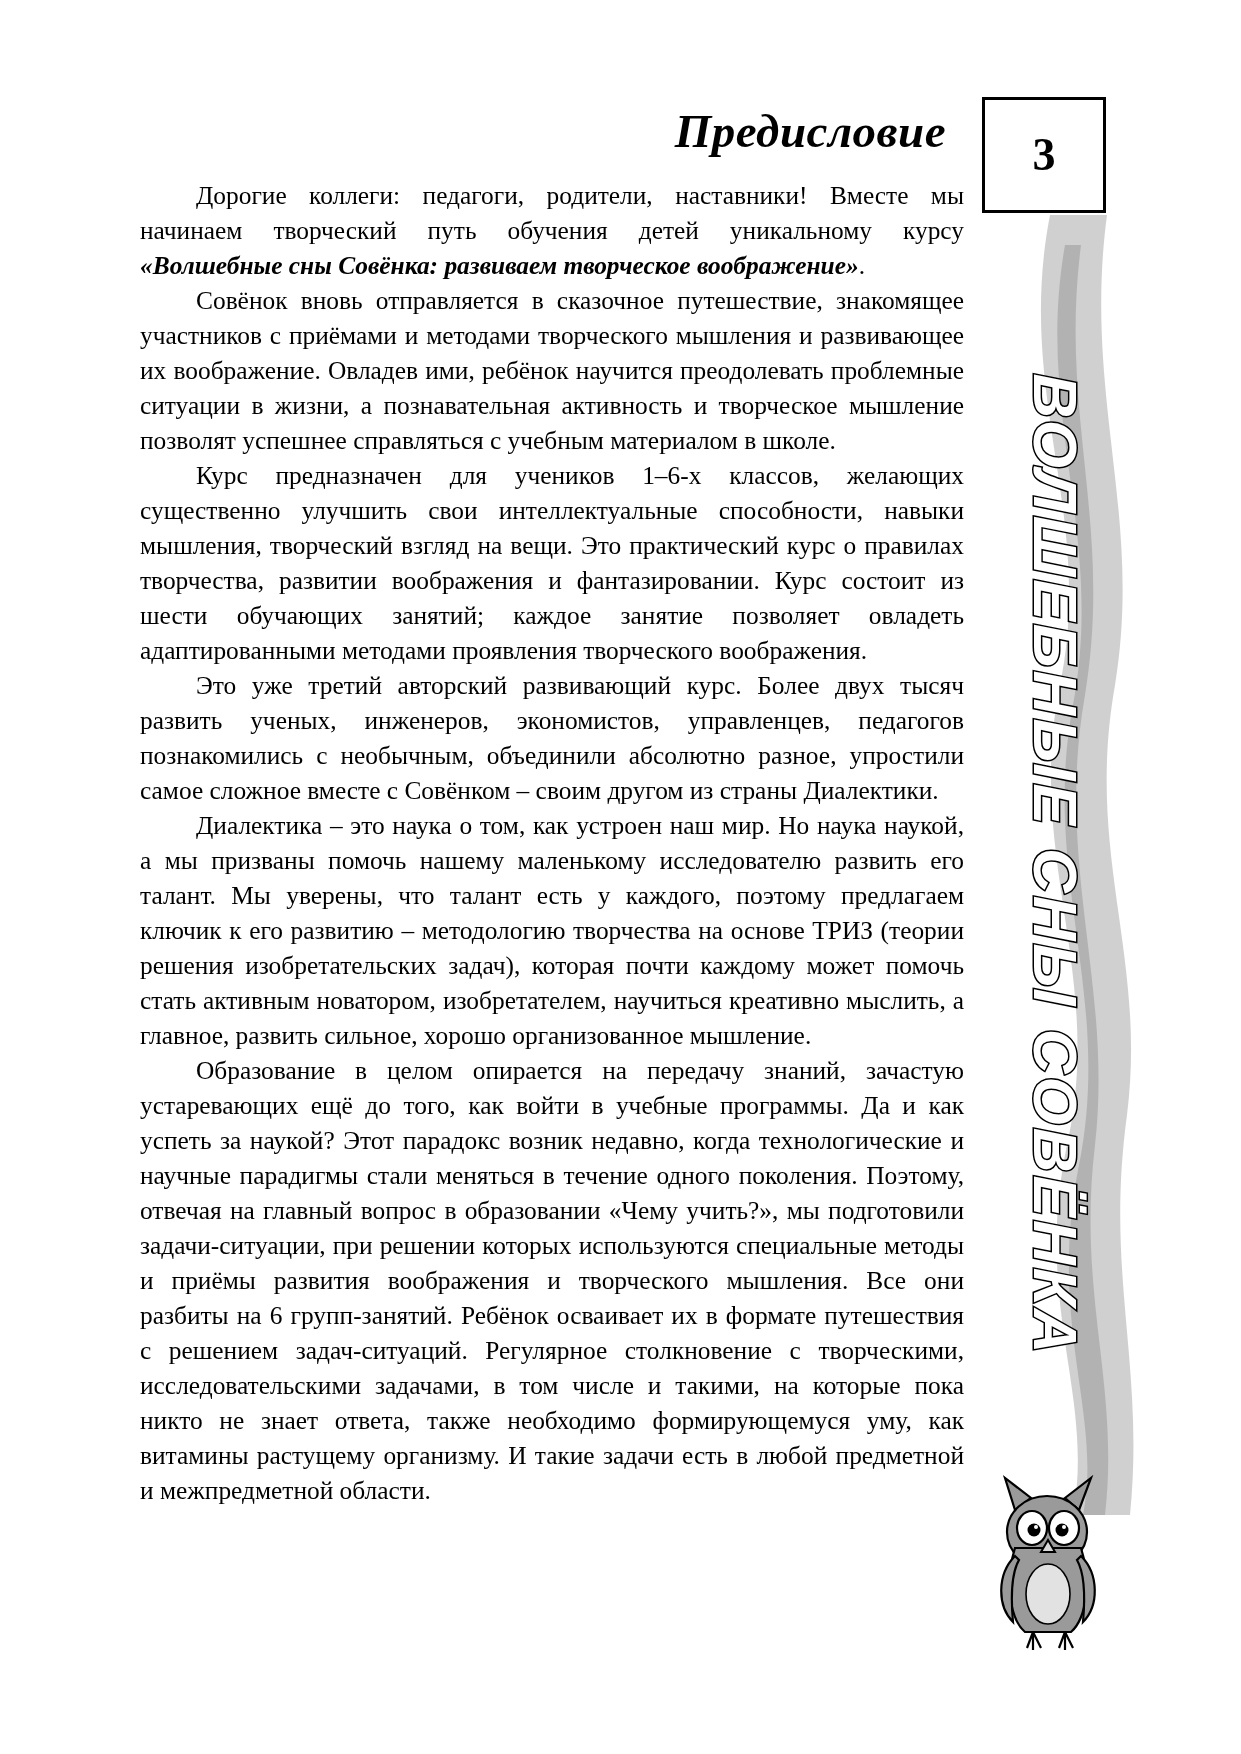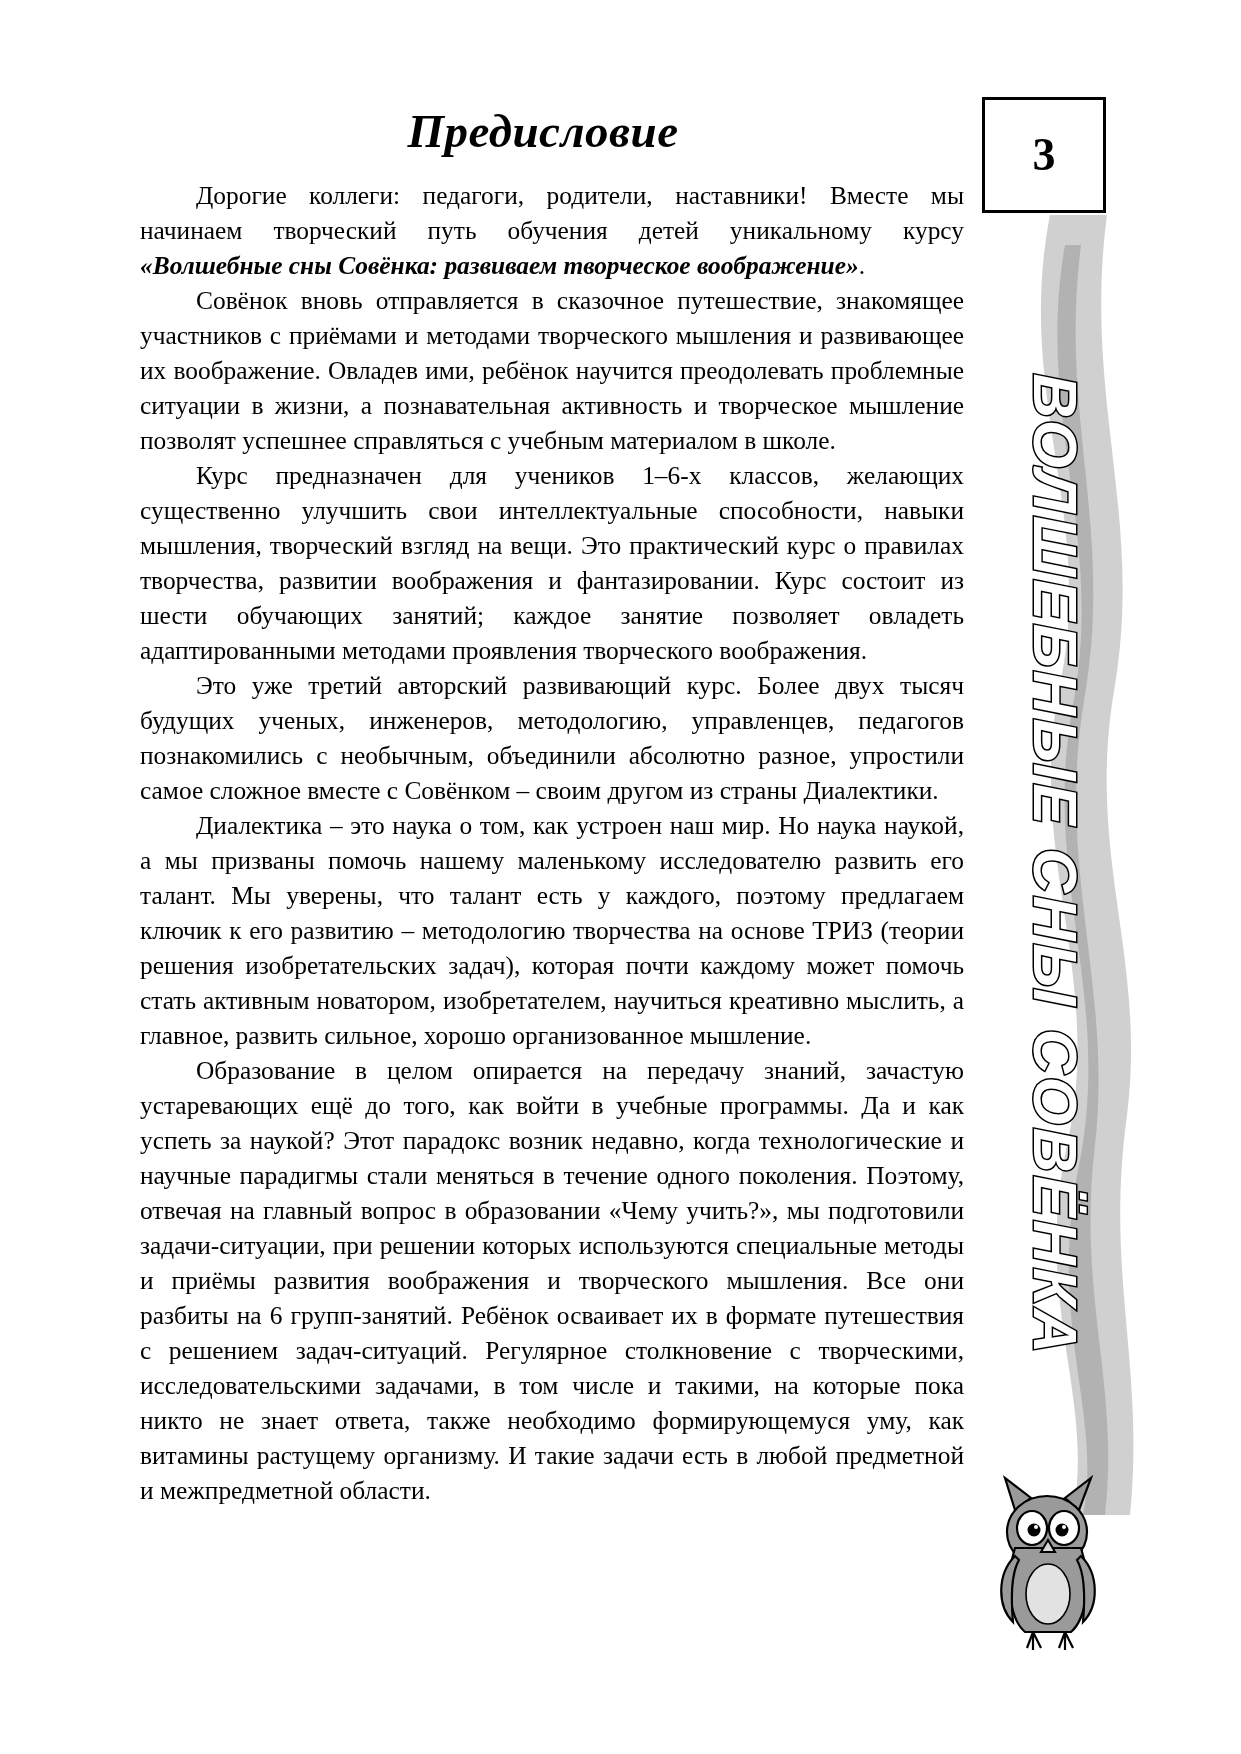--- a/index.html
+++ b/index.html
@@ -35,23 +35,23 @@
     font-family: "Liberation Serif", serif;
     font-weight: bold;
     font-size: 46px;
     line-height: 1;
   }
 
   
   .doc-title {
     position: absolute;
     top: 104px;
-    left: 128px;
+    left: 116px;
     width: 830px;
-    text-align: center;
+    text-align: right;
     font-family: "Liberation Serif", serif;
     font-style: italic;
     font-weight: bold;
     font-size: 47px;
     letter-spacing: 0.5px;
   }
 
   
   .body-text {
     position: absolute;
@@ -129,21 +129,21 @@
   <div class="page-number-box">
     <span class="num">3</span>
   </div>
 
   <div class="doc-title">Предисловие</div>
 
   <div class="body-text">
     <p><span>Дорогие коллеги: педагоги, родители, наставники! Вместе мы начинаем творческий путь обучения детей уникальному курсу </span><b>«Волшебные сны Совёнка: развиваем творческое воображение»</b><span>.</span></p>
     <p>Совёнок вновь отправляется в сказочное путешествие, знакомящее участников с приёмами и методами творческого мышления и развивающее их воображение. Овладев ими, ребёнок научится преодолевать проблемные ситуации в жизни, а познавательная активность и творческое мышление позволят успешнее справляться с учебным материалом в школе.</p>
     <p>Курс предназначен для учеников 1–6-х классов, желающих существенно улучшить свои интеллектуальные способности, навыки мышления, творческий взгляд на вещи. Это практический курс о правилах творчества, развитии воображения и фантазировании. Курс состоит из шести обучающих занятий; каждое занятие позволяет овладеть адаптированными методами проявления творческого воображения.</p>
-    <p>Это уже третий авторский развивающий курс. Более двух тысяч будущих ученых, инженеров, методологию, управленцев, педагогов познакомились с необычным, объединили абсолютно разное, упростили самое сложное вместе с Совёнком – своим другом из страны Диалектики.</p>
+    <p>Это уже третий авторский развивающий курс. Более двух тысяч развить ученых, инженеров, экономистов, управленцев, педагогов познакомились с необычным, объединили абсолютно разное, упростили самое сложное вместе с Совёнком – своим другом из страны Диалектики.</p>
     <p>Диалектика – это наука о том, как устроен наш мир. Но наука наукой, а мы призваны помочь нашему маленькому исследователю развить его талант. Мы уверены, что талант есть у каждого, поэтому предлагаем ключик к его развитию – методологию творчества на основе ТРИЗ (теории решения изобретательских задач), которая почти каждому может помочь стать активным новатором, изобретателем, научиться креативно мыслить, а главное, развить сильное, хорошо организованное мышление.</p>
     <p>Образование в целом опирается на передачу знаний, зачастую устаревающих ещё до того, как войти в учебные программы. Да и как успеть за наукой? Этот парадокс возник недавно, когда технологические и научные парадигмы стали меняться в течение одного поколения. Поэтому, отвечая на главный вопрос в образовании «Чему учить?», мы подготовили задачи-ситуации, при решении которых используются специальные методы и  приёмы развития воображения и творческого мышления. Все они разбиты на 6 групп-занятий. Ребёнок осваивает их в формате путешествия с решением задач-ситуаций. Регулярное столкновение с творческими, исследовательскими задачами, в том числе и такими, на которые пока никто не знает ответа, также необходимо формирующемуся уму, как витамины растущему организму. И такие задачи есть в любой предметной и межпредметной области.</p>
   </div>
 
   <div class="spine">
     <svg class="spine-shadow" viewBox="0 0 200 1300" preserveAspectRatio="none">
       <path d="M95 0 C 60 180, 140 300, 105 470 C 70 640, 150 760, 112 930 C 78 1090, 140 1180, 118 1300 L 175 1300 C 190 1150, 150 1060, 172 900 C 192 740, 130 640, 160 470 C 188 300, 128 180, 152 0 Z" fill="#c8c8c8" opacity="0.85"></path>
       <path d="M110 30 C 80 200, 150 320, 118 490 C 86 660, 158 780, 124 950 C 92 1110, 148 1200, 128 1300 L 150 1300 C 165 1170, 122 1080, 140 930 C 158 770, 100 650, 130 480 C 158 310, 104 200, 126 30 Z" fill="#9e9e9e" opacity="0.6"></path>
     </svg>
     <div class="spine-text">ВОЛШЕБНЫЕ СНЫ СОВЁНКА</div>

